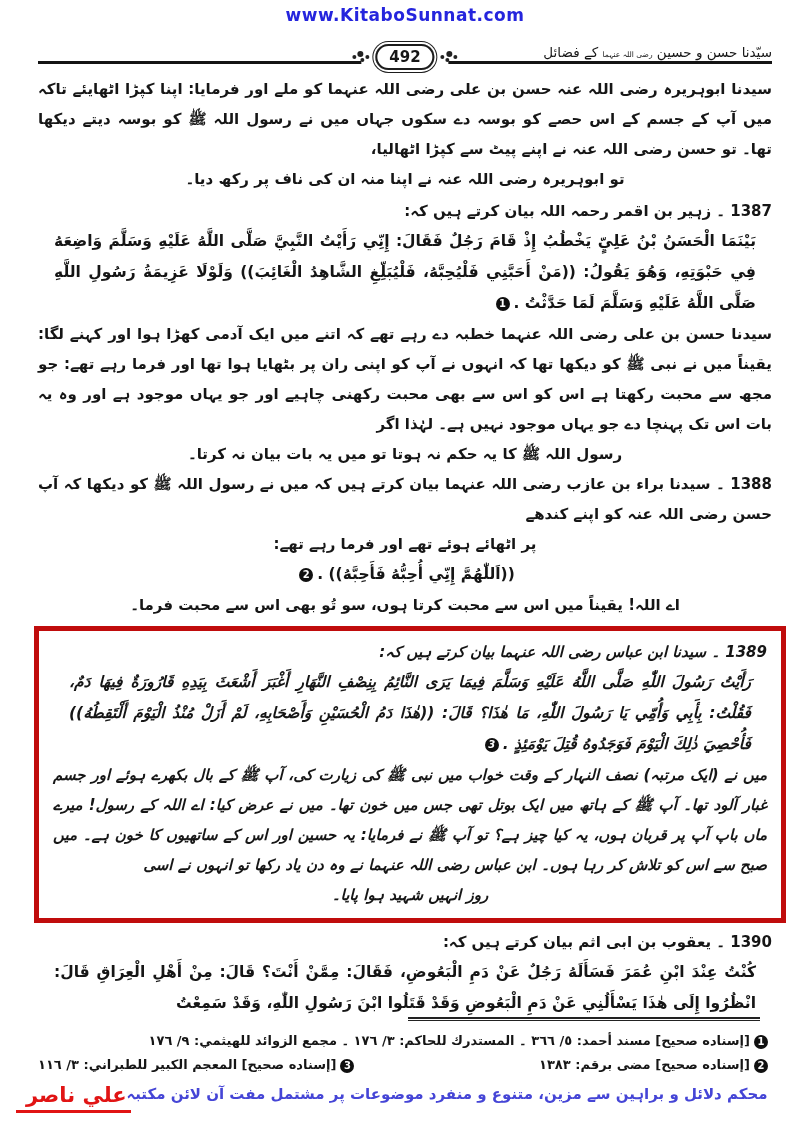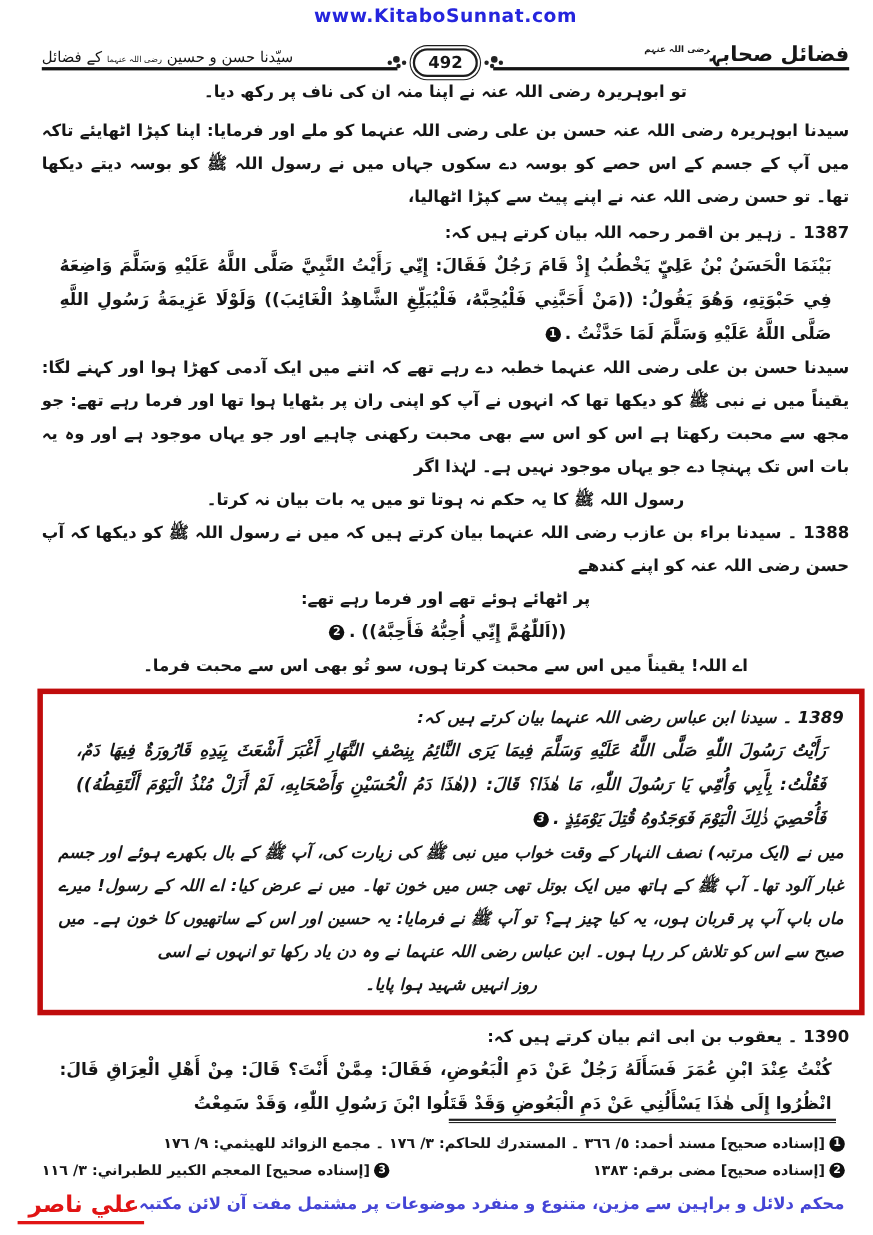--- a/index.html
+++ b/index.html
@@ -85,39 +85,36 @@
 </style>
 </head>
 <body>
 
 <div class="page">
 
   <div class="site-url">www.KitaboSunnat.com</div>
 
   <div class="page-header">
     <div class="header-row">
-      <div class="book-title">
-        <span>فضائل صحابہ</span><span class="mark">رضی اللہ عنہم</span>
-      </div>
       <div class="chapter-title">
         <span>سیّدنا حسن و حسین</span>
         <span class="mark">رضی اللہ عنہما</span>
         <span>کے فضائل</span>
       </div>
     </div>
     <div class="rule"></div>
     <div class="badge-wrap">
       <span class="orn"></span>
       <span class="page-badge">492</span>
       <span class="orn flip"></span>
     </div>
   </div>
 
+  <div class="u intro">سیدنا ابوہریرہ رضی اللہ عنہ حسن بن علی رضی اللہ عنہما کو ملے اور فرمایا: اپنا کپڑا اٹھایئے تاکہ میں آپ کے جسم کے اس حصے کو بوسہ دے سکوں جہاں میں نے رسول اللہ ﷺ کو بوسہ دیتے دیکھا تھا۔ تو حسن رضی اللہ عنہ نے اپنے پیٹ سے کپڑا اٹھالیا،</div>
   <div class="u center">تو ابوہریرہ رضی اللہ عنہ نے اپنا منہ ان کی ناف پر رکھ دیا۔</div>
-  <div class="u intro">سیدنا ابوہریرہ رضی اللہ عنہ حسن بن علی رضی اللہ عنہما کو ملے اور فرمایا: اپنا کپڑا اٹھایئے تاکہ میں آپ کے جسم کے اس حصے کو بوسہ دے سکوں جہاں میں نے رسول اللہ ﷺ کو بوسہ دیتے دیکھا تھا۔ تو حسن رضی اللہ عنہ نے اپنے پیٹ سے کپڑا اٹھالیا،</div>
 
   <div class="u-head">1387 ۔ زہیر بن اقمر رحمہ اللہ بیان کرتے ہیں کہ:</div>
   <div class="ar">
     <span>بَيْنَمَا الْحَسَنُ بْنُ عَلِيٍّ يَخْطُبُ إِذْ قَامَ رَجُلٌ فَقَالَ: إِنِّي رَأَيْتُ النَّبِيَّ صَلَّى اللَّهُ عَلَيْهِ وَسَلَّمَ وَاضِعَهُ فِي حَبْوَتِهِ، وَهُوَ يَقُولُ: ((مَنْ أَحَبَّنِي فَلْيُحِبَّهُ، فَلْيُبَلِّغِ الشَّاهِدُ الْغَائِبَ)) وَلَوْلَا عَزِيمَةُ رَسُولِ اللَّهِ صَلَّى اللَّهُ عَلَيْهِ وَسَلَّمَ لَمَا حَدَّثْتُ .</span><span class="fnm">1</span>
   </div>
   <div class="u">سیدنا حسن بن علی رضی اللہ عنہما خطبہ دے رہے تھے کہ اتنے میں ایک آدمی کھڑا ہوا اور کہنے لگا: یقیناً میں نے نبی ﷺ کو دیکھا تھا کہ انہوں نے آپ کو اپنی ران پر بٹھایا ہوا تھا اور فرما رہے تھے: جو مجھ سے محبت رکھتا ہے اس کو اس سے بھی محبت رکھنی چاہیے اور جو یہاں موجود ہے اور وہ یہ بات اس تک پہنچا دے جو یہاں موجود نہیں ہے۔ لہٰذا اگر</div>
   <div class="u center">رسول اللہ ﷺ کا یہ حکم نہ ہوتا تو میں یہ بات بیان نہ کرتا۔</div>
 
   <div class="u">1388 ۔ سیدنا براء بن عازب رضی اللہ عنہما بیان کرتے ہیں کہ میں نے رسول اللہ ﷺ کو دیکھا کہ آپ حسن رضی اللہ عنہ کو اپنے کندھے</div>
   <div class="u center">پر اٹھائے ہوئے تھے اور فرما رہے تھے:</div>

